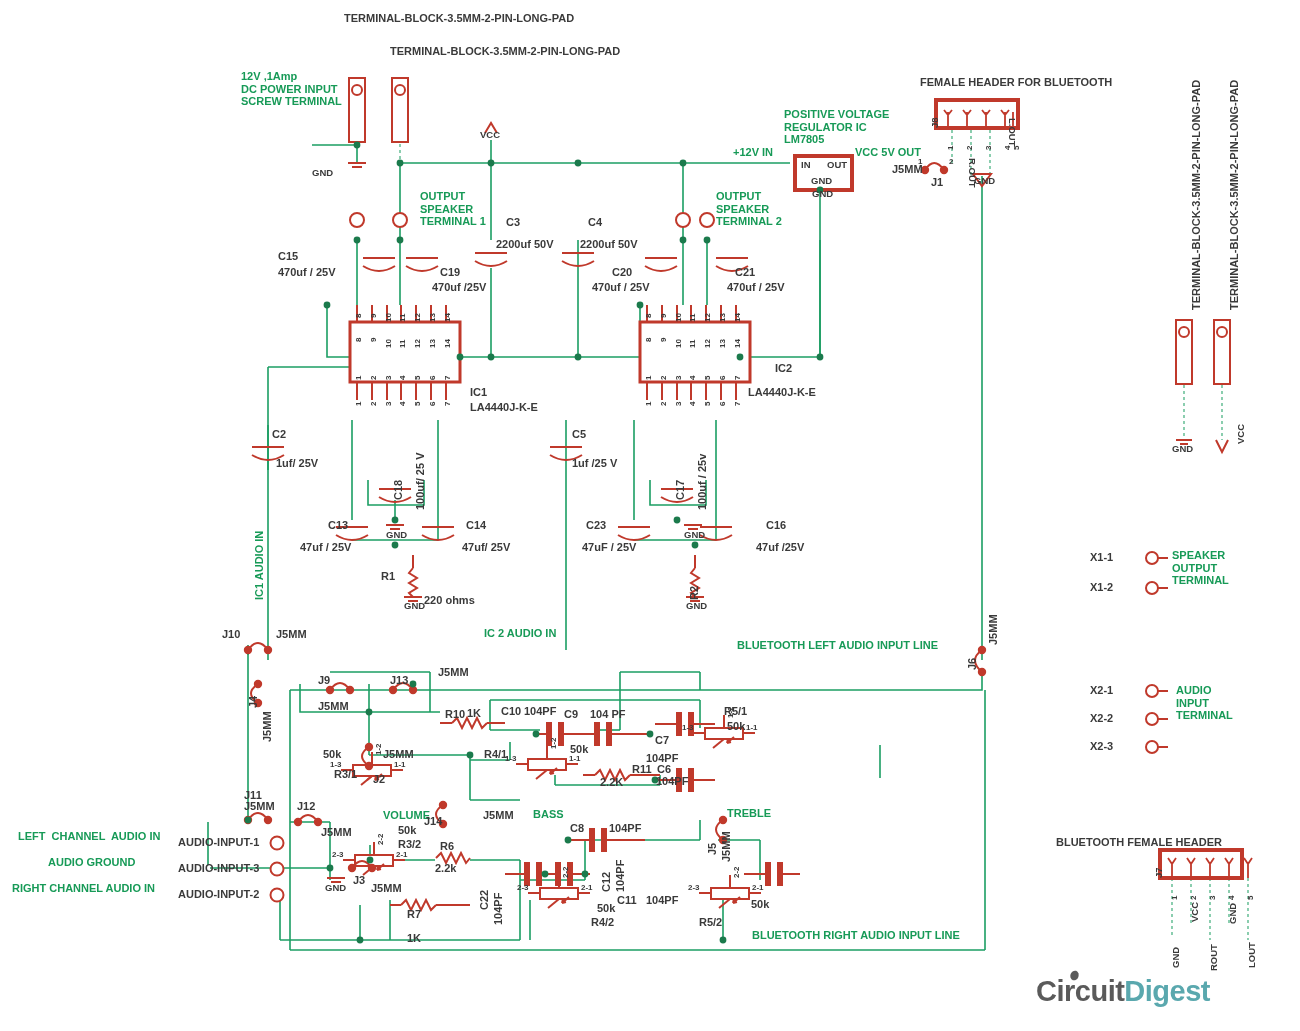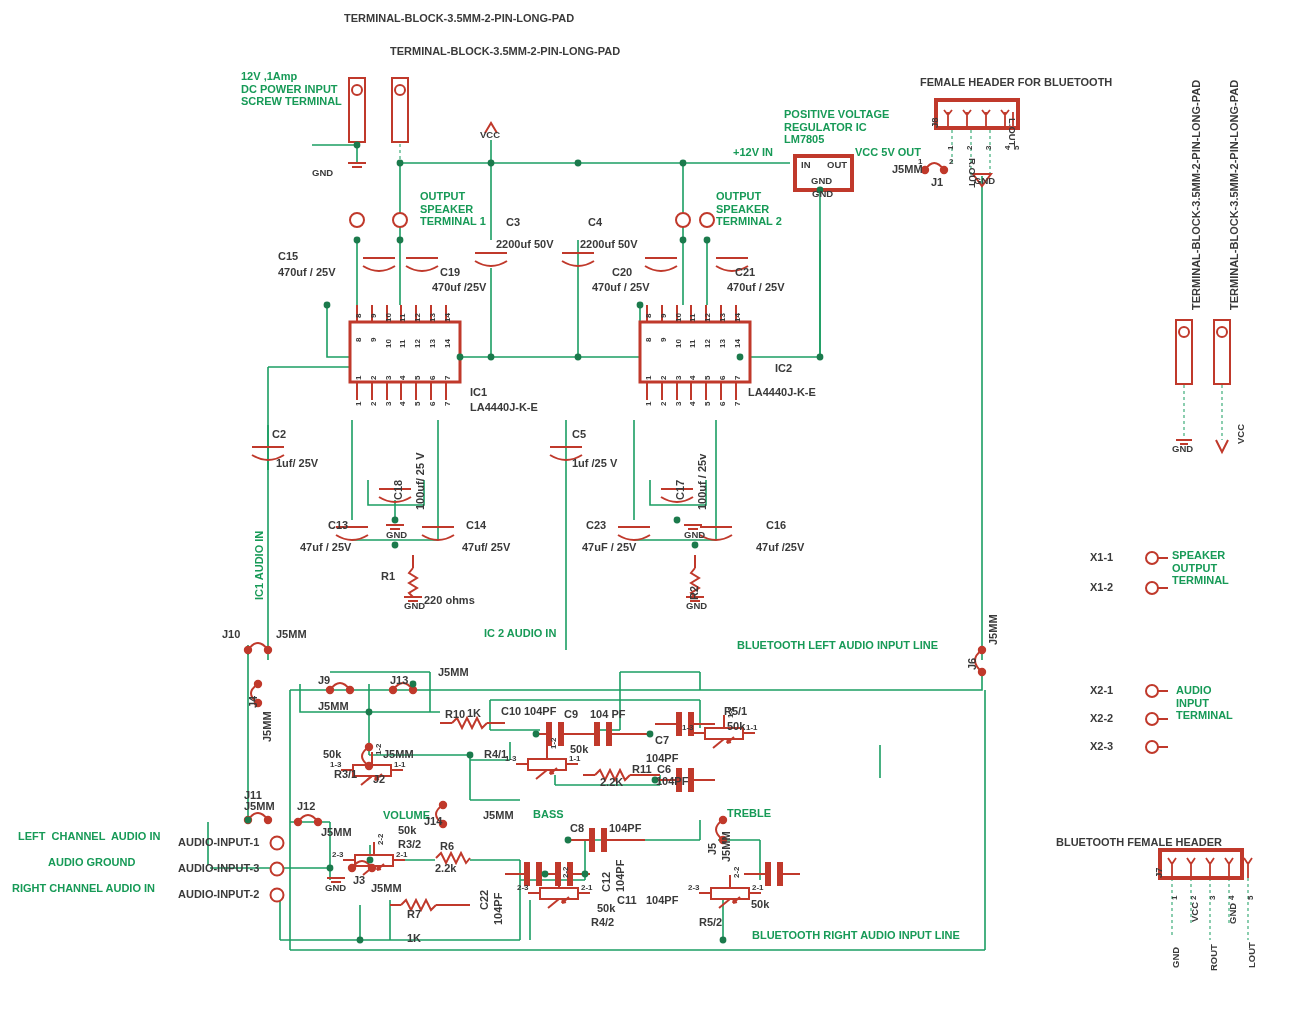--- a/index.html
+++ b/index.html
@@ -779,14 +779,18 @@
 <div class="lbl blk" style="left:1090px;top:551px;">X1-1</div>
 <div class="lbl blk" style="left:1090px;top:581px;">X1-2</div>
 <div class="lbl blk" style="left:1090px;top:684px;">X2-1</div>
 <div class="lbl blk" style="left:1090px;top:712px;">X2-2</div>
 <div class="lbl blk" style="left:1090px;top:740px;">X2-3</div>
 
 <div class="lbl blk" style="left:178px;top:836px;">AUDIO-INPUT-1</div>
 <div class="lbl blk" style="left:178px;top:862px;">AUDIO-INPUT-3</div>
 <div class="lbl blk" style="left:178px;top:888px;">AUDIO-INPUT-2</div>
 
-
+<div id="logo">
+  <span class="a">Circuit</span><span class="b">Digest</span>
+  <span class="dot"></span>
 </div>
 
+</div>
+
 </body></html>

